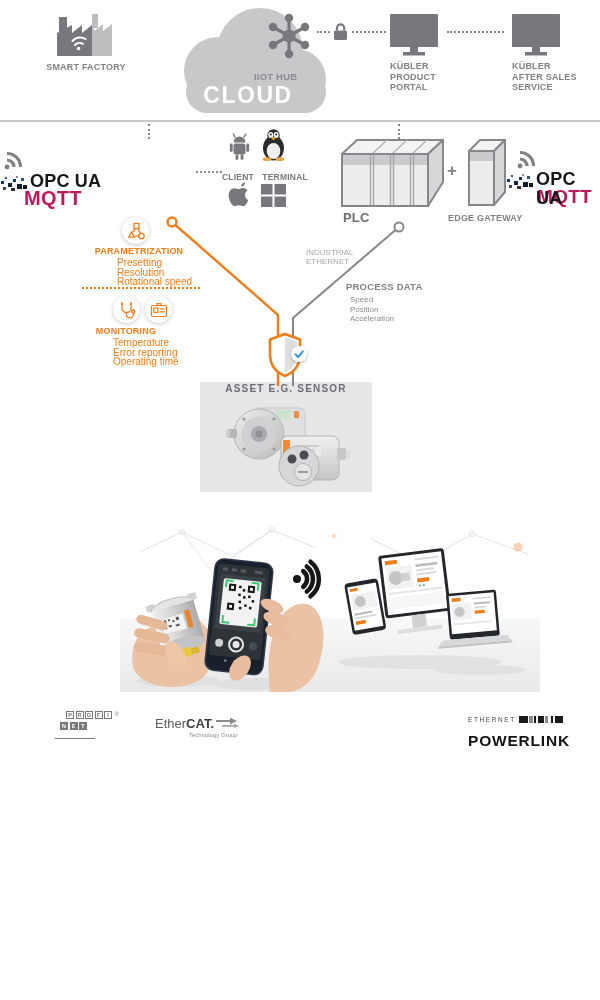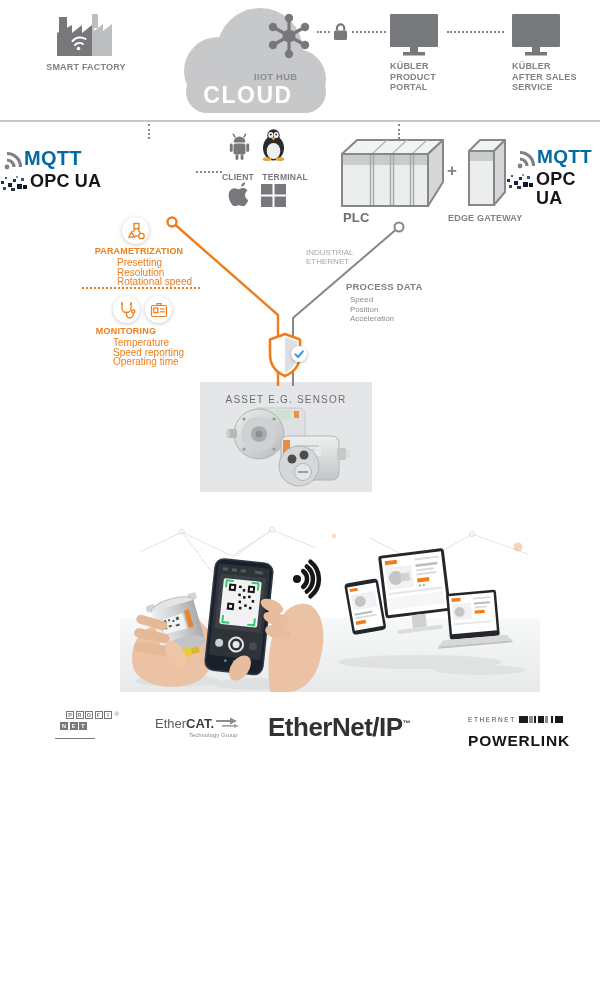--- a/index.html
+++ b/index.html
@@ -9,30 +9,30 @@
   .lbl{font-weight:bold;color:#808285;font-size:9px;line-height:10.5px;letter-spacing:.2px;}
   .pre{white-space:pre-line;}
   .center{text-align:center;}
   .dots-h{border-top:2.2px dotted #85878a;height:0;}
   .dots-v{border-left:2.2px dotted #85878a;width:0;}
   .divider{position:absolute;left:0;top:120px;width:600px;height:2px;background:#c6c8ca;}
   .gwbox{position:absolute;left:100px;top:139px;width:92px;height:71px;background:#ececed;
          border:3.5px solid #85878a;border-radius:17px;box-sizing:border-box;}
   .gwbox .t{margin-top:9px;text-align:center;font-weight:bold;color:#8e9093;font-size:10px;line-height:10px;letter-spacing:.4px;}
   .gwrect{position:absolute;background:#85878a;}
-  .mqtt-txt{font-weight:bold;color:#0369a1;font-size:20px;letter-spacing:.3px;line-height:20px;}
+  .mqtt-txt{font-weight:bold;color:#be185d;font-size:20px;letter-spacing:.3px;line-height:20px;margin-top:40px;}
   .opcua-txt{font-weight:800;color:#161618;font-size:18px;letter-spacing:.2px;line-height:19px;}
   .circ{position:absolute;background:#fff;border-radius:50%;box-shadow:0 1px 4px rgba(0,0,0,.22);
         display:flex;align-items:center;justify-content:center;}
   .o-title{font-weight:bold;color:#EF7D1A;font-size:9px;letter-spacing:.2px;}
   .o-item{color:#EF7D1A;font-size:10px;line-height:9.5px;}
   .dots-o{border-top:2px dotted #EF7D1A;height:0;}
   .g-item{color:#8a8c8f;font-size:8px;line-height:9.5px;}
   .asset-box{position:absolute;left:200px;top:382px;width:172px;height:110px;background:#e5e6e7;}
-  .asset-title{margin-top:12px;text-align:center;font-weight:normal;color:#6d6e71;font-size:10px;letter-spacing:1.2px;}
+  .asset-title{margin-top:1px;text-align:center;font-weight:bold;color:#6d6e71;font-size:10px;letter-spacing:1.2px;}
   .check{position:absolute;left:291px;top:346px;width:16px;height:16px;border-radius:50%;background:#fff;
          box-shadow:0 1px 3px rgba(0,0,0,.3);display:flex;align-items:center;justify-content:center;}
   
   .pfrow{display:flex;}
   .pfbox{width:8px;height:8px;border:1px solid #77787b;box-sizing:border-box;display:flex;align-items:center;justify-content:center;
          font-size:5.5px;font-weight:bold;color:#77787b;background:#fff;margin-right:1.5px;}
   .pfbox.f{background:#77787b;color:#fff;}
   .pfreg{font-size:6px;color:#77787b;margin-left:1px;}
   .pline{position:absolute;left:-5px;top:16.5px;width:40px;height:1.3px;background:#77787b;}
   .ec-light{font-size:13px;color:#5a5c5e;}
@@ -285,21 +285,21 @@
         <rect x="1.5" y="4.5" width="15" height="11" rx="1.2"></rect>
         <rect x="3.8" y="7" width="4" height="4.5"></rect>
         <line x1="9.8" y1="8" x2="14.6" y2="8"></line>
         <line x1="9.8" y1="10.8" x2="14.6" y2="10.8"></line>
         <rect x="7" y="2.6" width="4" height="1.9"></rect>
       </g>
     </svg>
   </div>
   <div class="abs o-title center" style="left:66px;top:326px;width:120px;">MONITORING</div>
   <div class="abs o-item" style="left:113px;top:338px;">Temperature</div>
-  <div class="abs o-item" style="left:113px;top:347.5px;">Speed reporting</div>
+  <div class="abs o-item" style="left:113px;top:347.5px;">Error reporting</div>
   <div class="abs o-item" style="left:113px;top:357px;">Operating time</div>
 
   <div class="abs pre" style="left:306px;top:248px;font-size:8px;line-height:9px;color:#a6a8ab;">INDUSTRIAL
 ETHERNET</div>
   <div class="abs lbl" style="left:346px;top:282px;font-size:9.5px;">PROCESS DATA</div>
   <div class="abs g-item" style="left:350px;top:295px;">Speed</div>
   <div class="abs g-item" style="left:350px;top:304.5px;">Position</div>
   <div class="abs g-item" style="left:350px;top:314px;">Acceleration</div>
 
   <div class="asset-box">
@@ -558,23 +558,20 @@
       <svg width="24" height="11" viewBox="0 0 24 11" style="margin-left:2px;">
         <g fill="#8a8c8e">
           <polygon points="0,3 14,3 14,0.5 21,4 14,7.5 14,5 0,5"></polygon>
           <polygon points="6,8 18,8 18,6.8 23,9 18,11 18,9.8 6,9.8" opacity=".8"></polygon>
         </g>
       </svg>
     </div>
     <div class="ec-sub">Technology Group</div>
   </div>
 
-  <div class="abs" style="left:268px;top:712px;">
-    <span class="enip"><span>EtherNet/IP</span><sup>™</sup></span>
-  </div>
 
   <div class="abs" style="left:468px;top:716px;">
     <div class="pl-top">
       <span class="pl-eth">ETHERNET</span>
       <svg width="44" height="7" viewBox="0 0 44 7">
         <rect x="0" y="0" width="9" height="7" fill="#1a1a1a"></rect>
         <rect x="10" y="0" width="4" height="7" fill="#8b8d8f"></rect>
         <rect x="15" y="0" width="2" height="7" fill="#1a1a1a"></rect>
         <rect x="19" y="0" width="6" height="7" fill="#1a1a1a"></rect>
         <rect x="26" y="0" width="3" height="7" fill="#8b8d8f"></rect>

